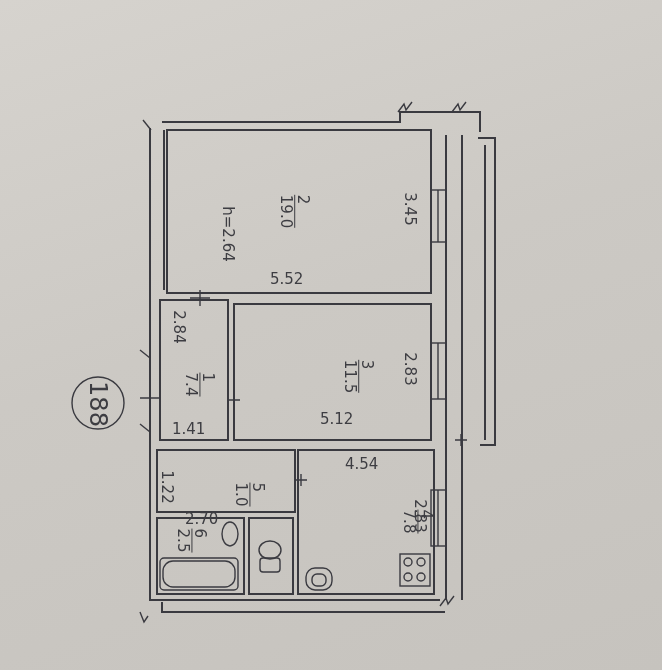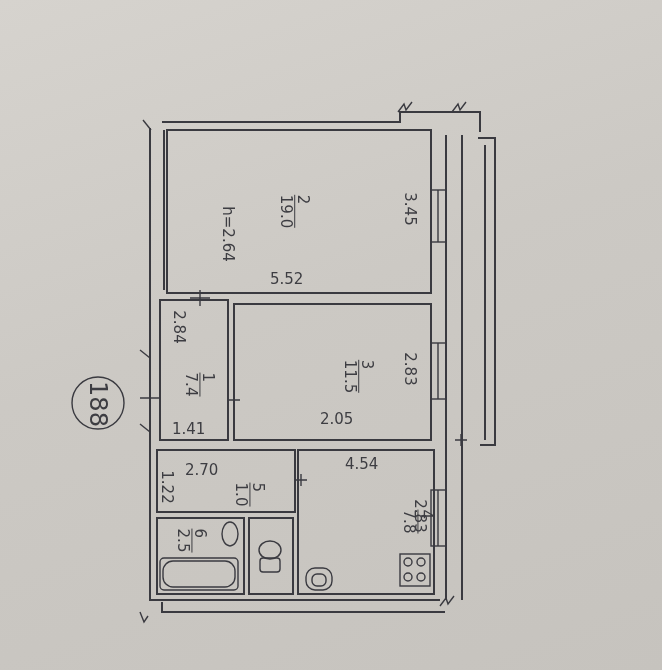--- a/index.html
+++ b/index.html
@@ -107,40 +107,40 @@
   <span class="bar">2</span>
   <span>19.0</span>
 </div>
 <div class="t" style="left:270px;top:270px;transform:none;">5.52</div>
 <div class="t" style="left:393px;top:200px;">3.45</div>
 
 <div class="t frac" style="left:342px;top:360px;">
   <span class="bar">3</span>
   <span>11.5</span>
 </div>
-<div class="t" style="left:320px;top:410px;transform:none;">2.05</div>
+<div class="t" style="left:320px;top:410px;transform:none;">5.12</div>
 <div class="t" style="left:393px;top:360px;">2.83</div>
 
 <div class="t frac" style="left:188px;top:368px;">
   <span class="bar">1</span>
   <span>7.4</span>
 </div>
 <div class="t" style="left:162px;top:318px;">2.84</div>
 <div class="t" style="left:172px;top:420px;transform:none;">1.41</div>
 
 <div class="t frac" style="left:406px;top:505px;">
   <span class="bar">4</span>
   <span>7.8</span>
 </div>
 <div class="t" style="left:345px;top:455px;transform:none;">4.54</div>
 <div class="t" style="left:403px;top:507px;">2.83</div>
 
 <div class="t frac" style="left:238px;top:478px;">
   <span class="bar">5</span>
   <span>1.0</span>
 </div>
-<div class="t" style="left:185px;top:461px;transform:none;">2.70</div>
+<div class="t" style="left:185px;top:510px;transform:none;">2.70</div>
 <div class="t" style="left:150px;top:478px;">1.22</div>
 
 <div class="t frac" style="left:180px;top:524px;">
   <span class="bar">6</span>
   <span>2.5</span>
 </div>
 
 </body></html>

